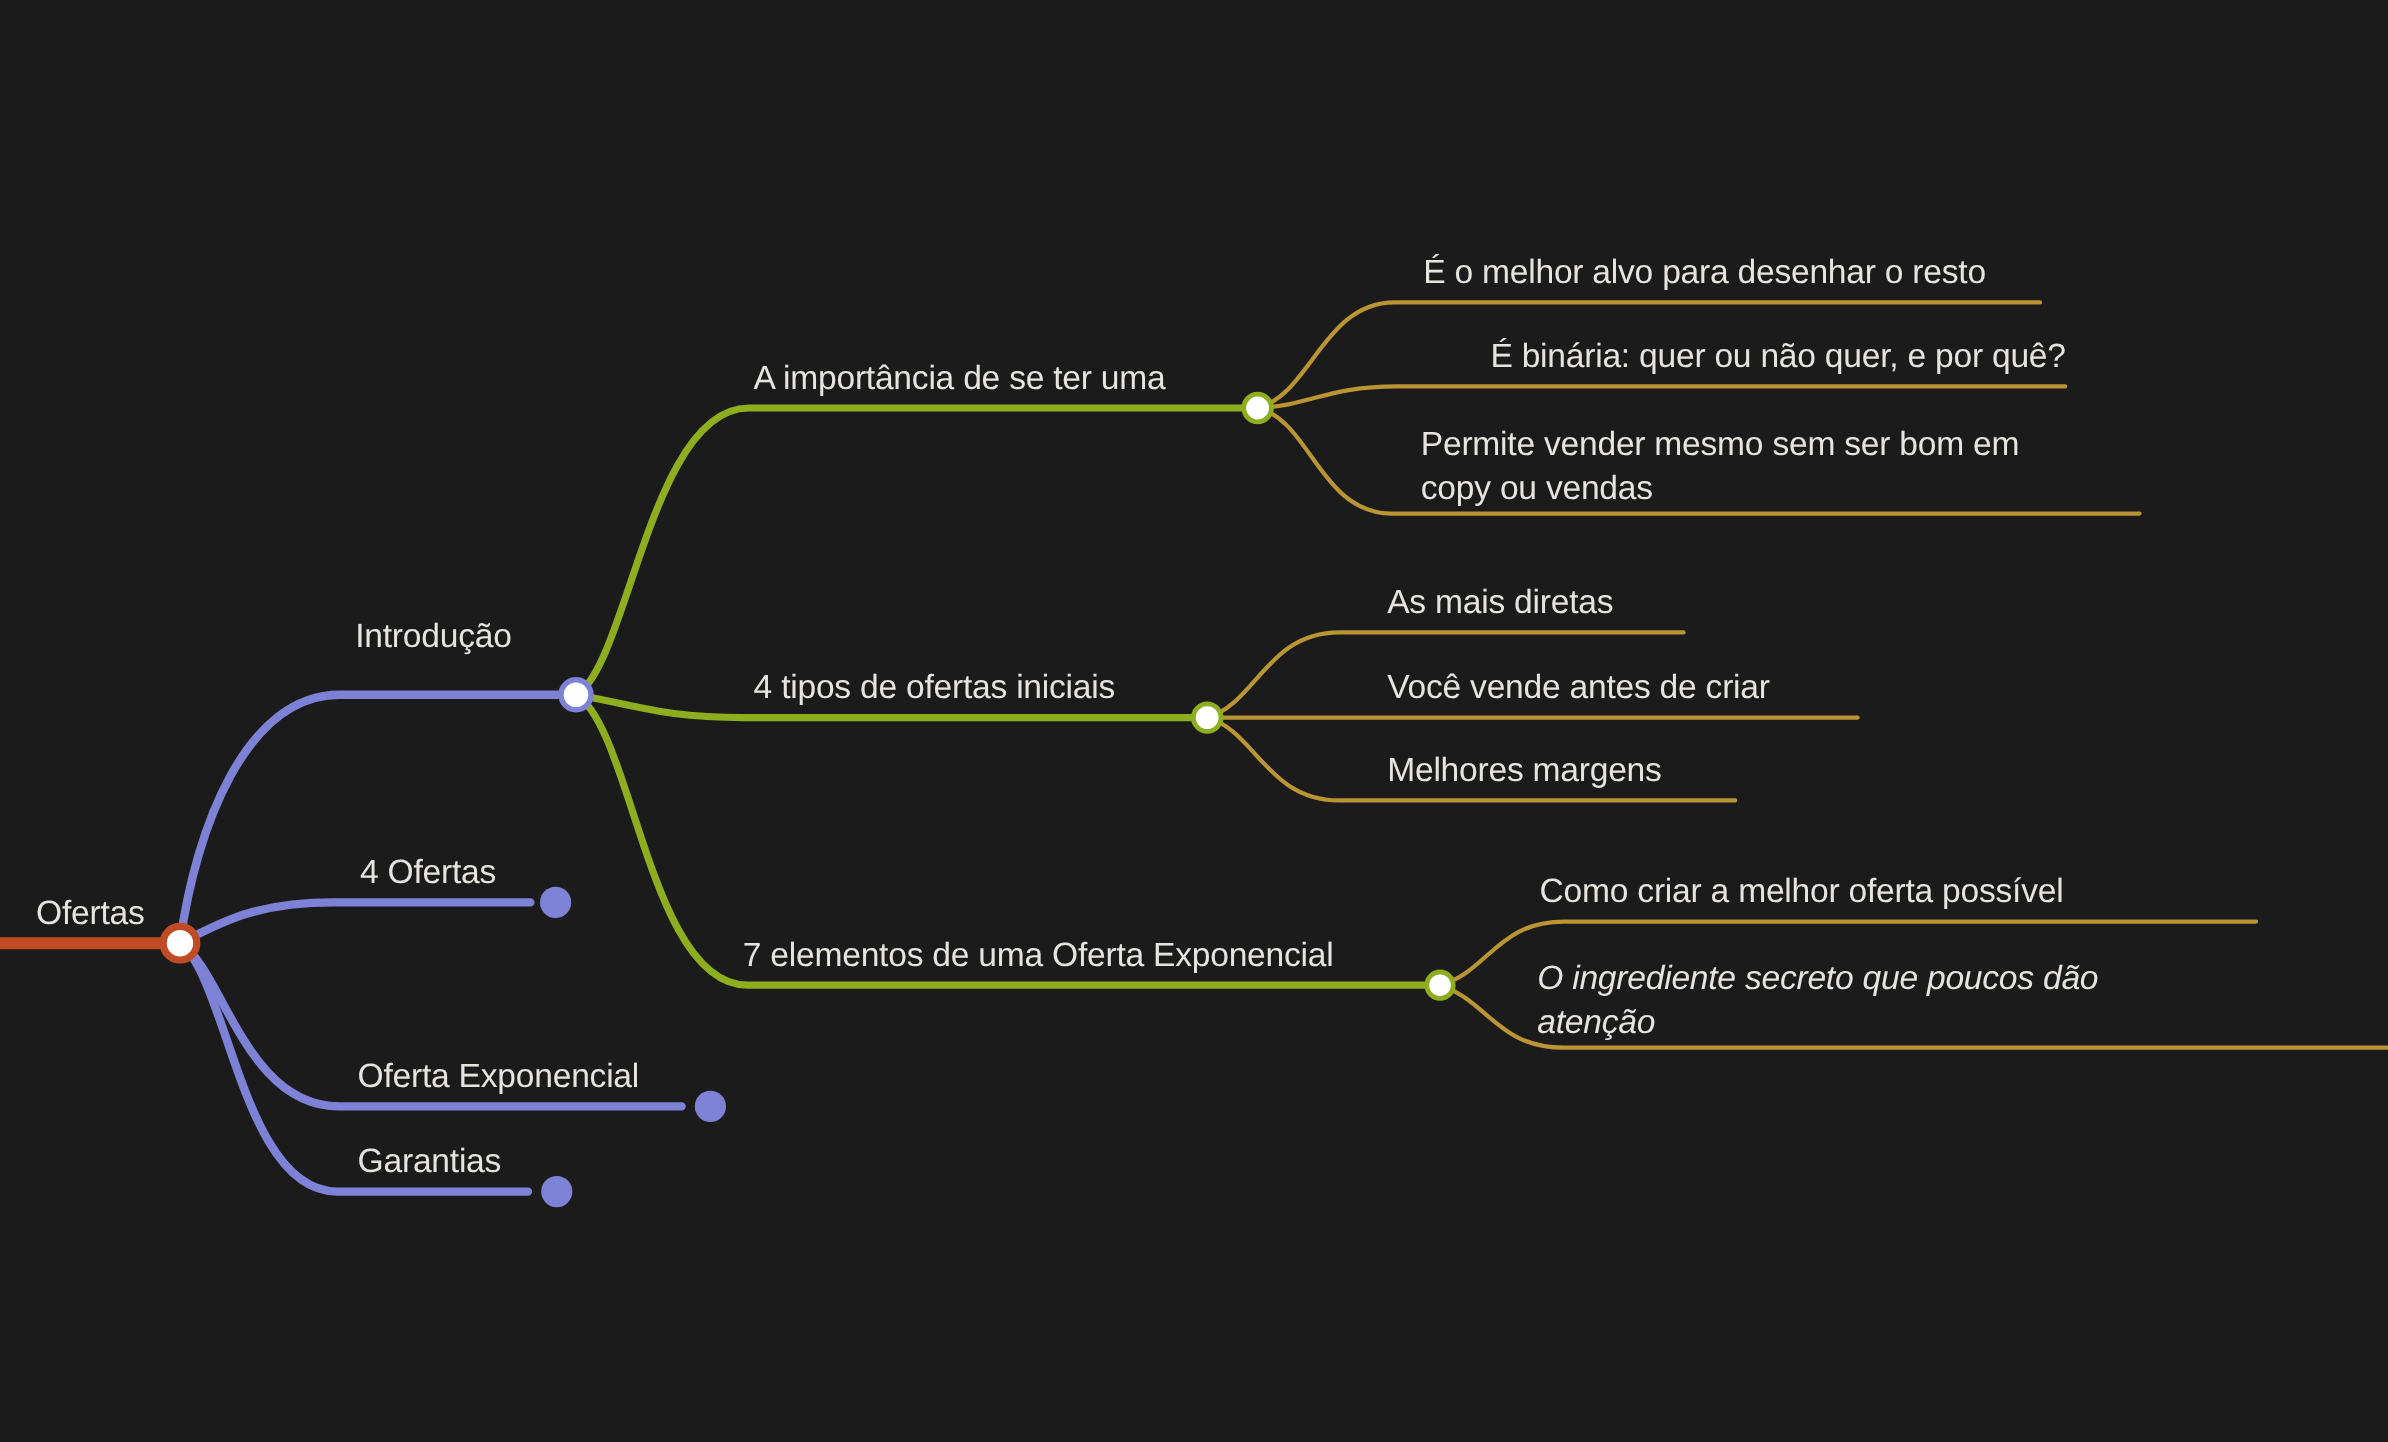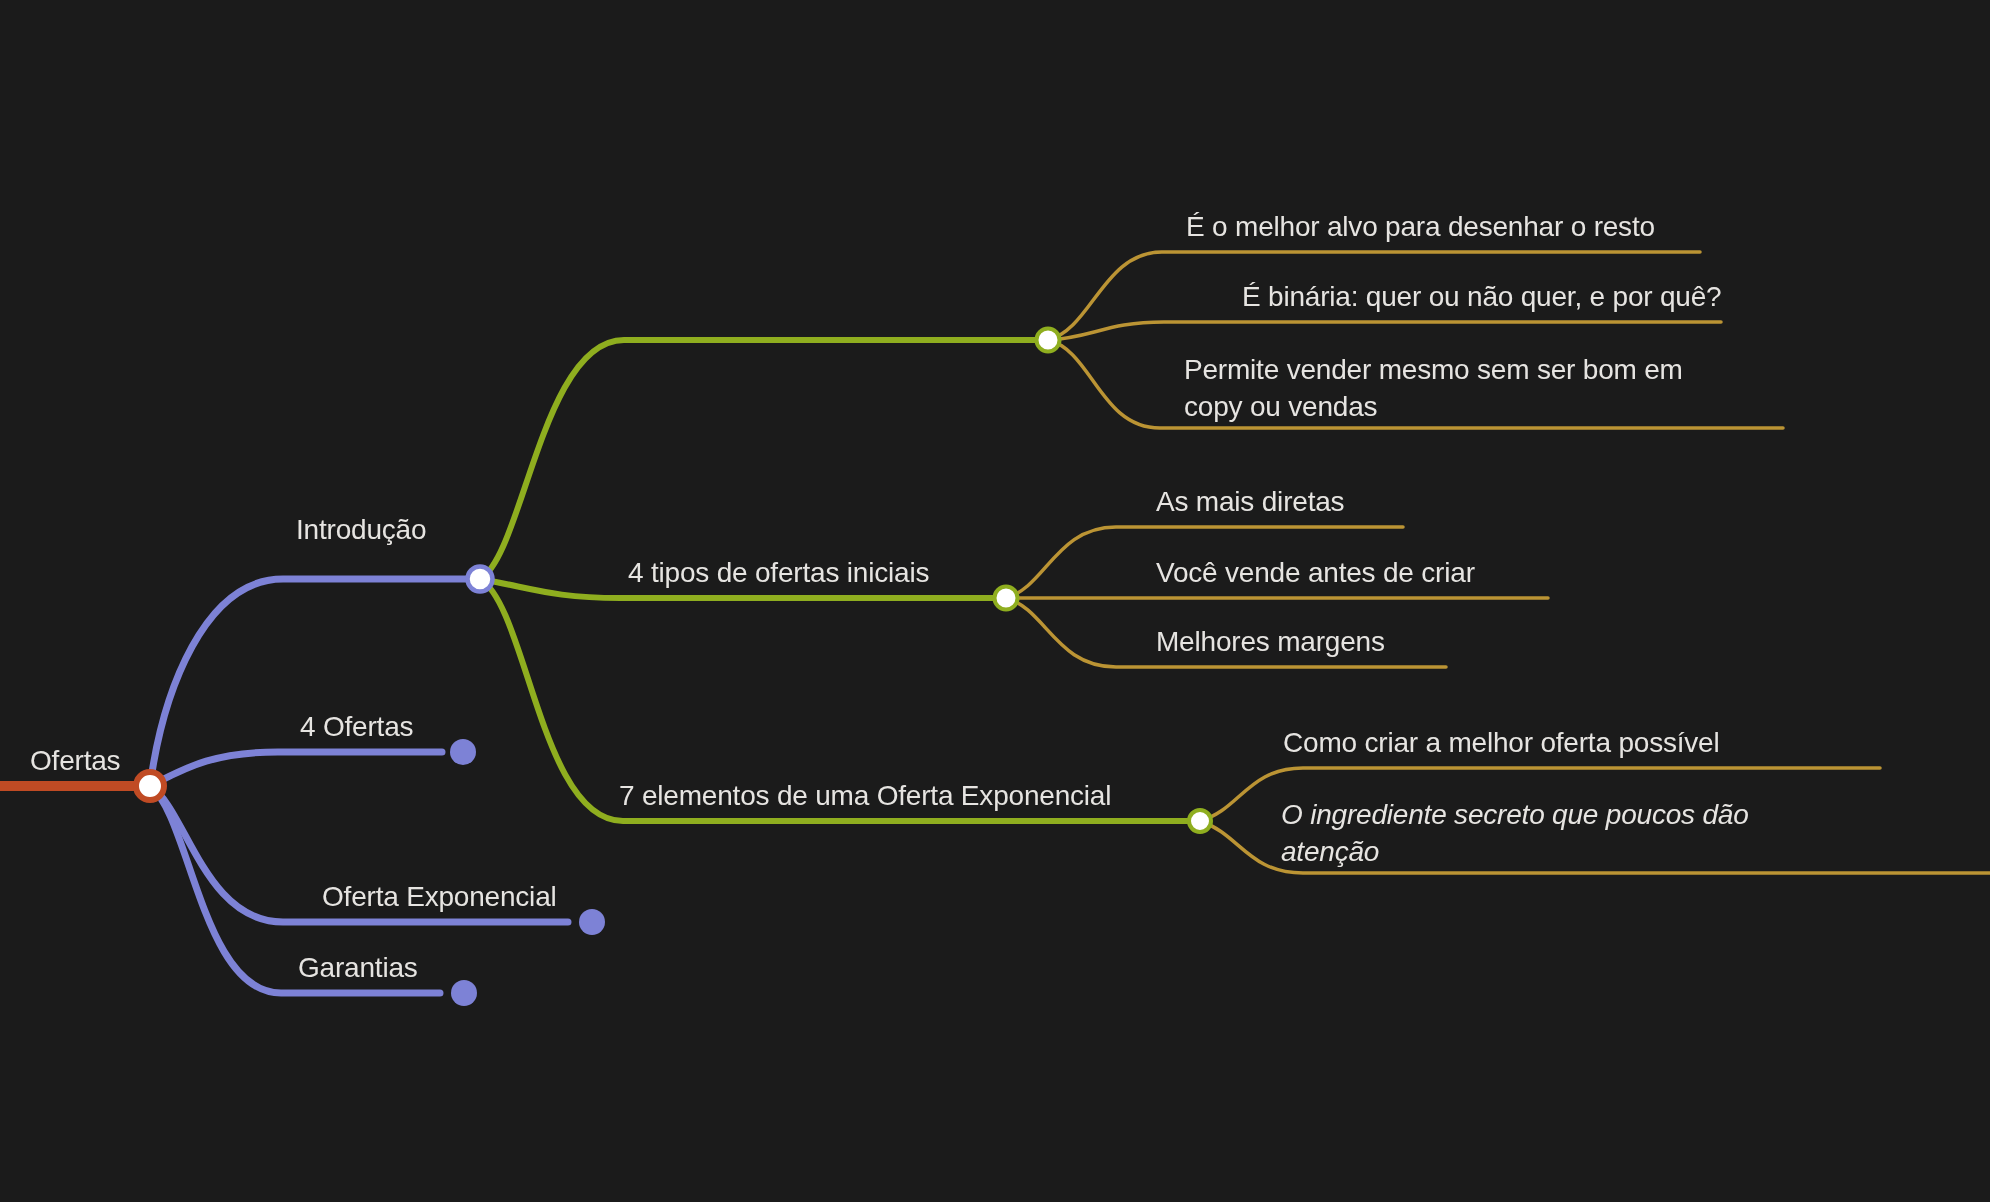--- a/index.html
+++ b/index.html
@@ -82,23 +82,24 @@
     <circle class="dot-open-l2" cx="1200" cy="821" r="11"></circle>
     <circle class="dot-leaf-l1" cx="463" cy="752" r="13"></circle>
     <circle class="dot-leaf-l1" cx="592" cy="922" r="13"></circle>
     <circle class="dot-leaf-l1" cx="464" cy="993" r="13"></circle>
   </svg>
 
   <div class="label" style="left:30px; top:744px;">Ofertas</div>
 
   <div class="label" style="left:296px; top:513px;">Introdução</div>
   <div class="label" style="left:300px; top:710px;">4 Ofertas</div>
-  <div class="label" style="left:298px; top:880px;margin-left:24px;">Oferta Exponencial</div>
+  <div class="label" style="left:298px; top:880px;">Oferta Exponencial</div>
   <div class="label" style="left:298px; top:951px;">Garantias</div>
 
+  <div class="label" style="left:628px; top:298px;">A importância de se ter uma</div>
   <div class="label" style="left:628px; top:556px;">4 tipos de ofertas iniciais</div>
   <div class="label" style="left:619px; top:779px;text-align:center;">7 elementos de uma Oferta Exponencial</div>
 
   <div class="label" style="left:1186px; top:210px;">É o melhor alvo para desenhar o resto</div>
   <div class="label" style="left:1242px; top:280px;">É binária: quer ou não quer, e por quê?</div>
   <div class="label wrap" style="left:1184px; top:351px;">Permite vender mesmo sem ser bom em copy ou vendas</div>
 
   <div class="label" style="left:1156px; top:485px;">As mais diretas</div>
   <div class="label" style="left:1156px; top:556px;">Você vende antes de criar</div>
   <div class="label" style="left:1156px; top:625px;">Melhores margens</div>

